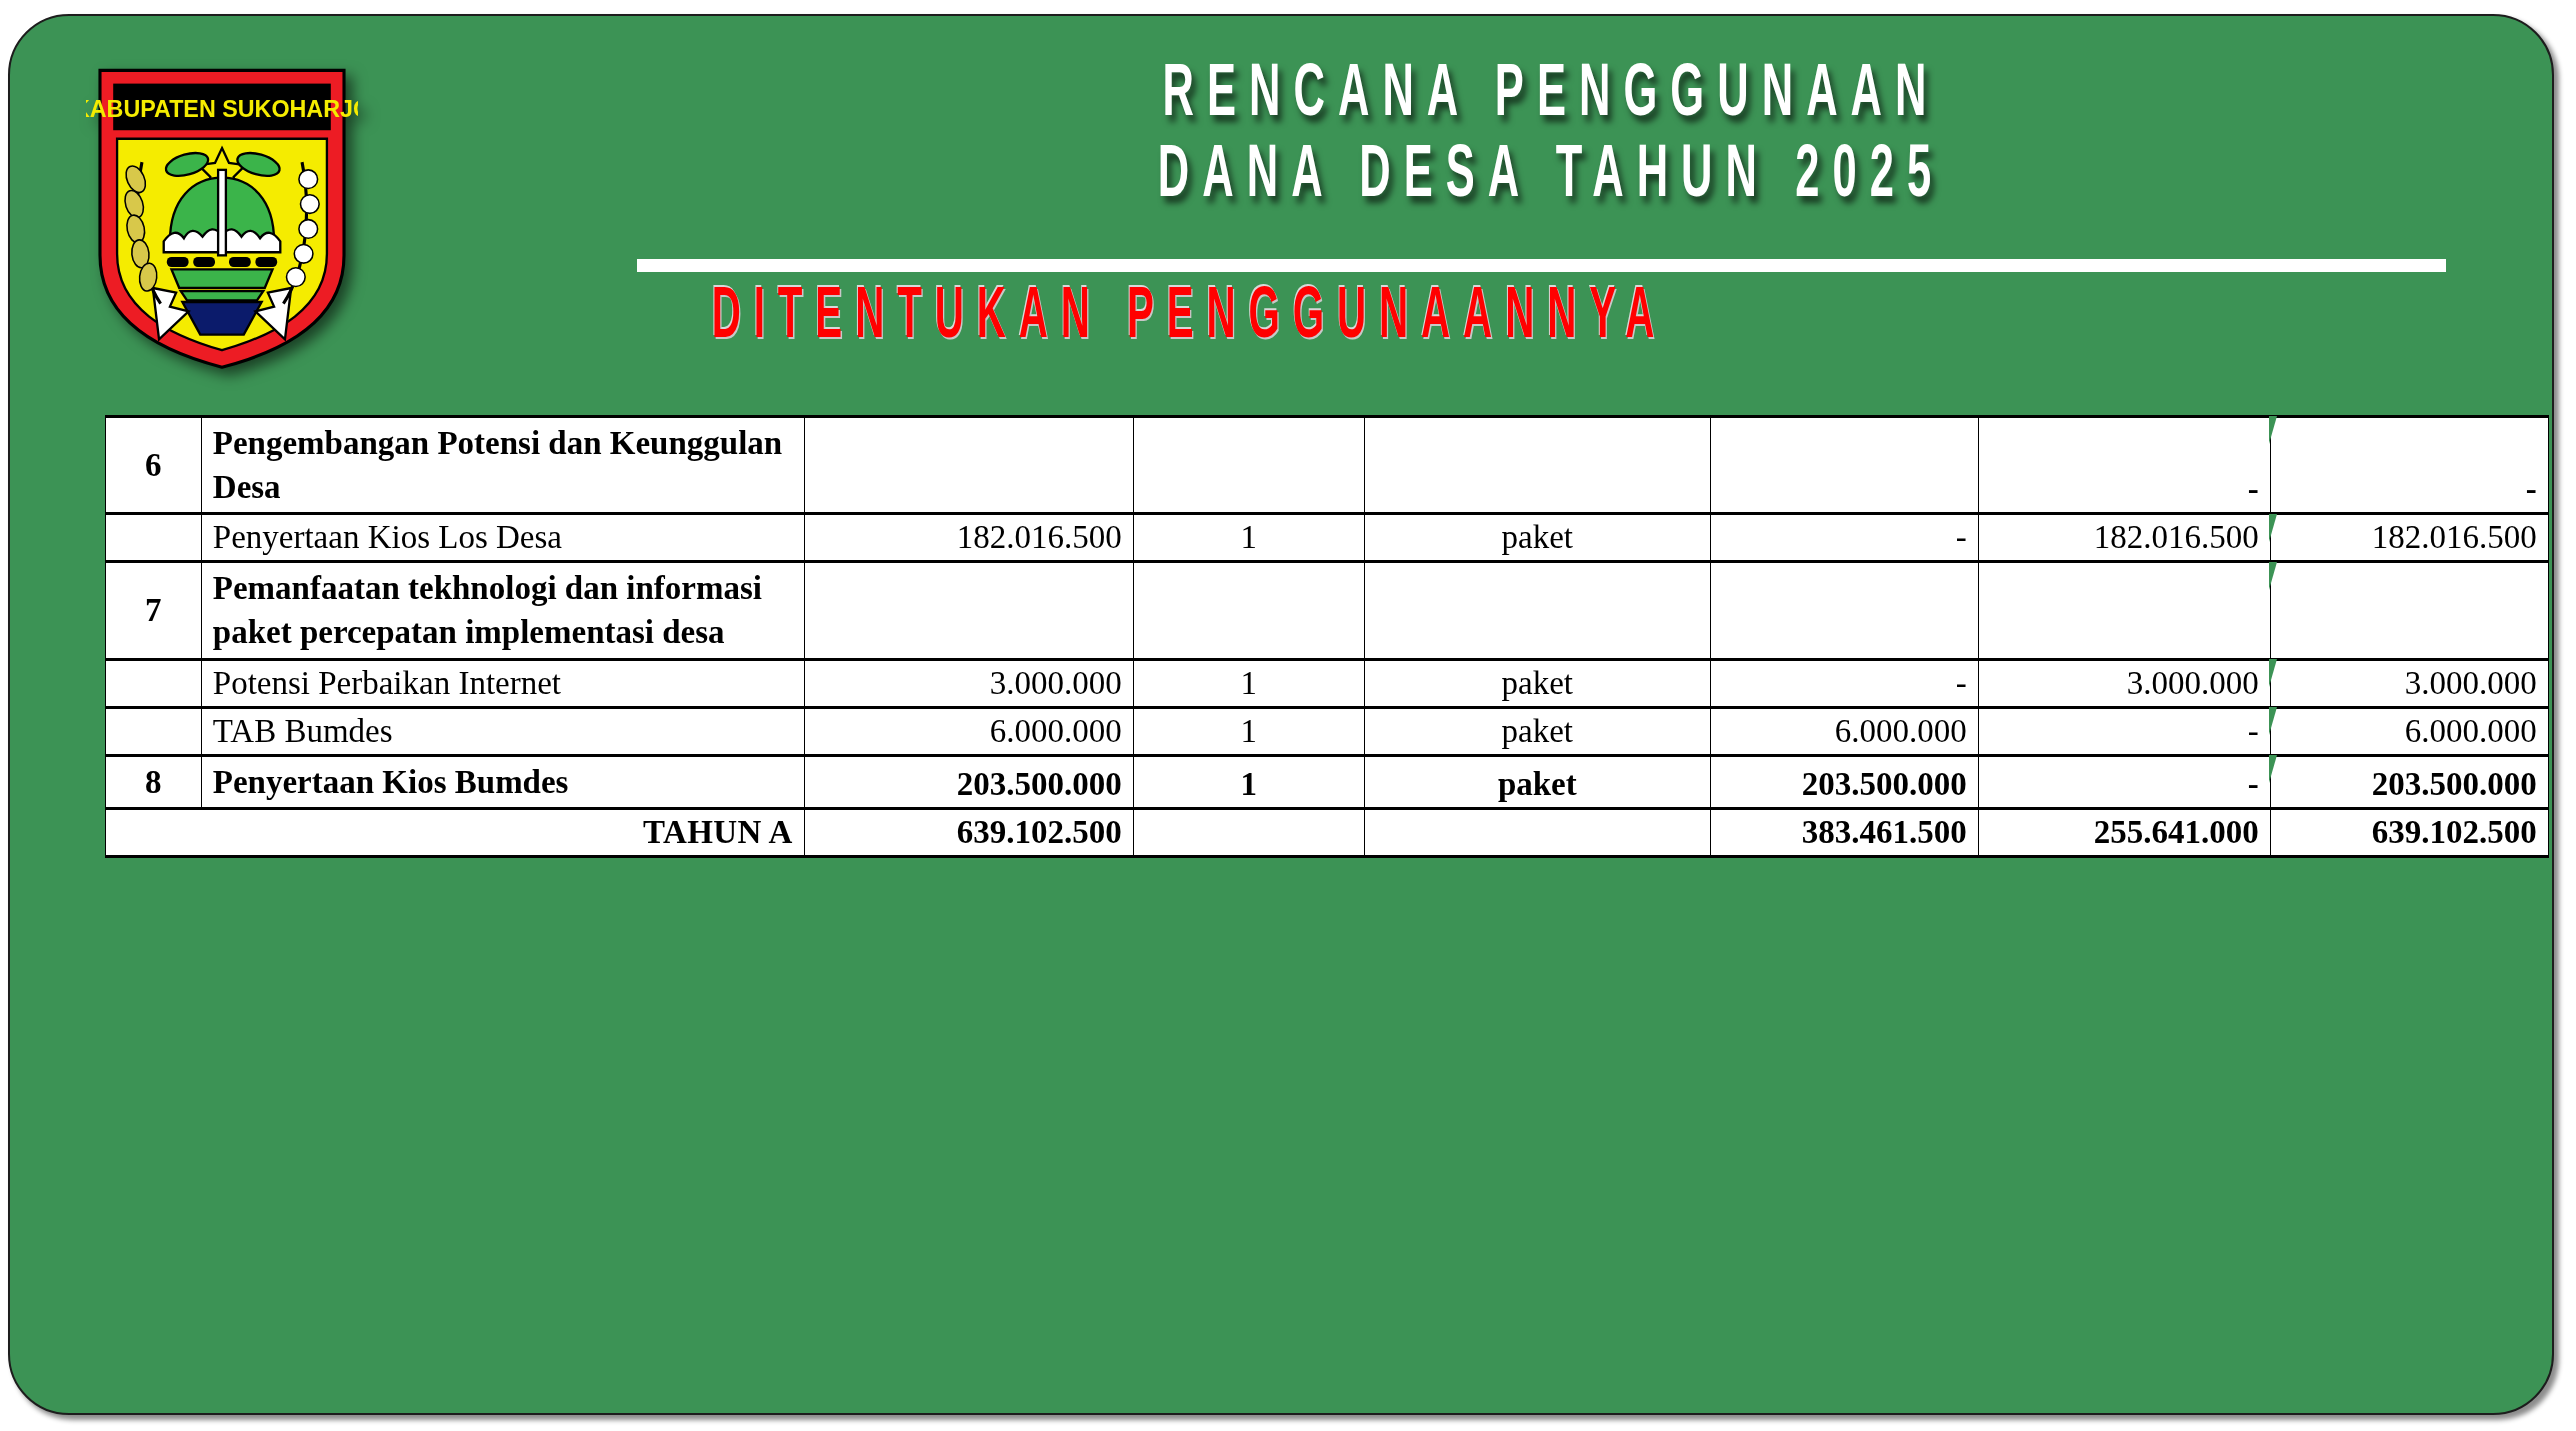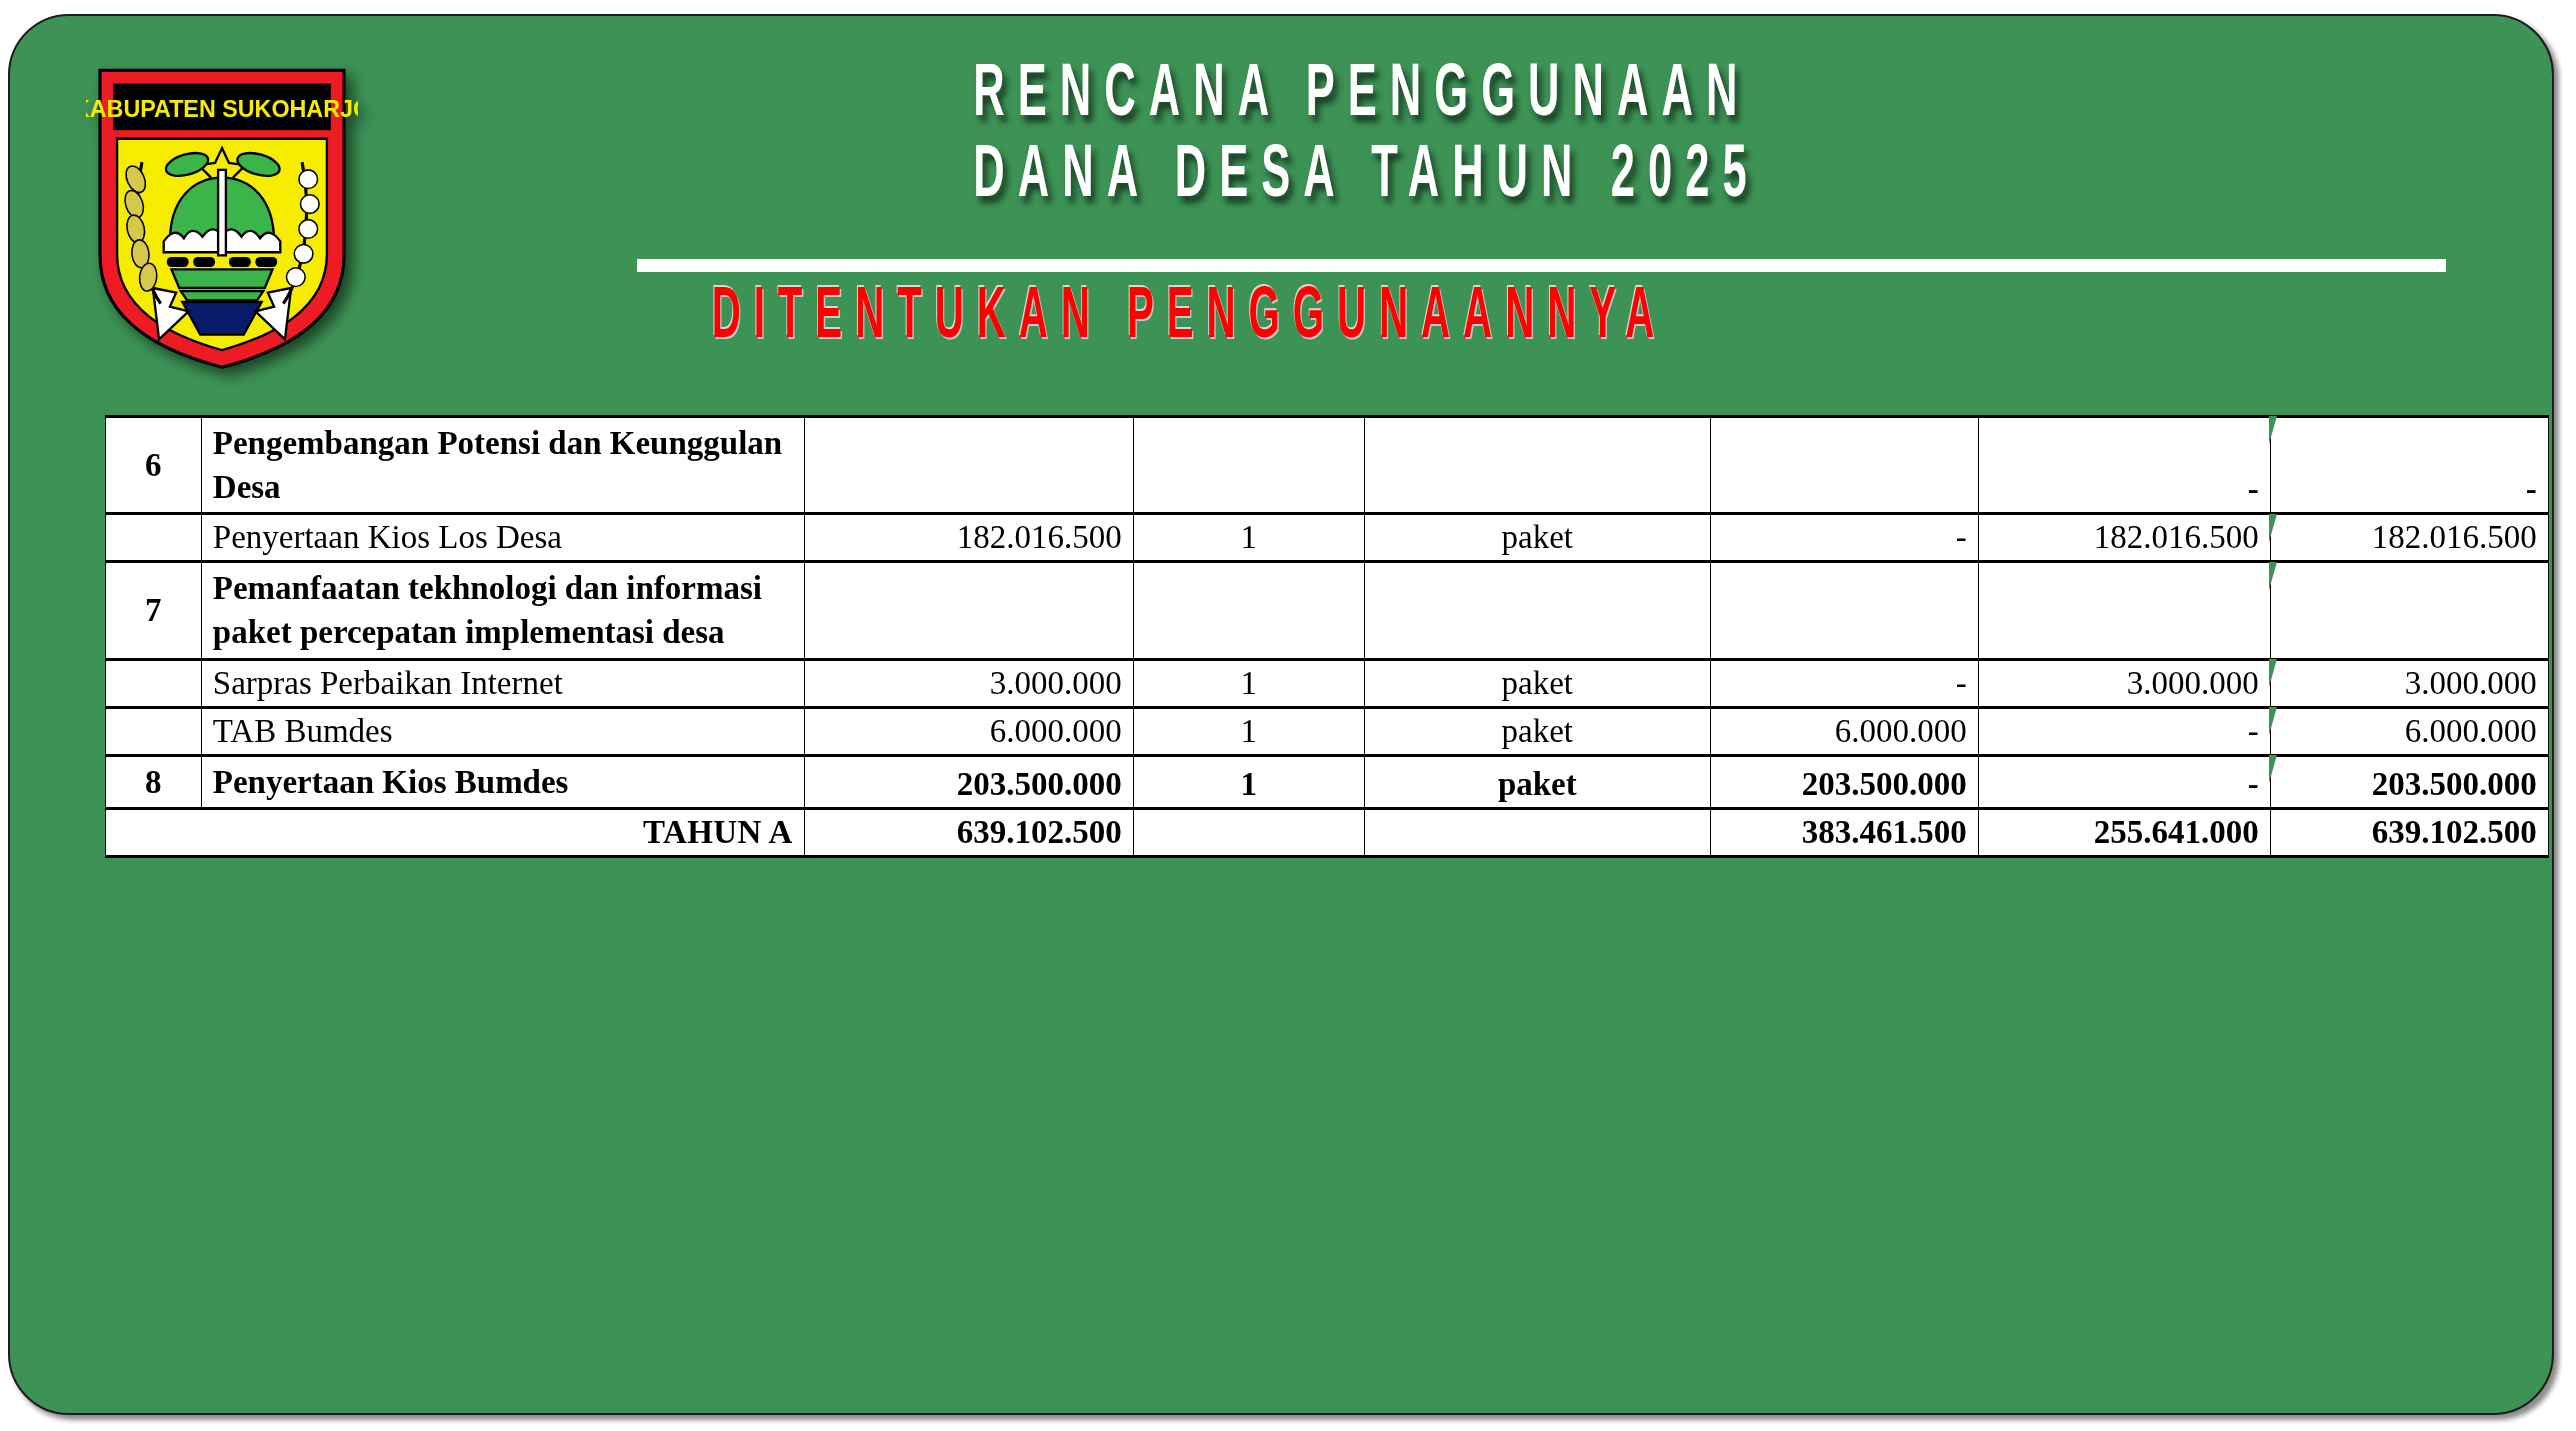--- a/index.html
+++ b/index.html
@@ -21,20 +21,21 @@
   #logo{
     position:absolute; left:76px; top:45px;
     width:272px; height:311px;
     filter:drop-shadow(7.8px 7.8px 7px rgba(0,0,0,.55));
   }
   #logo svg{display:block;width:100%;height:100%;}
 
   
   #title-block{
     position:absolute; left:545px; top:33px; width:1992px;
+    text-align:center;
   }
   .title-line{
     font-family:"Liberation Sans",sans-serif;
     font-weight:bold;
     color:#ffffff;
     font-size:75px;
     line-height:81px;
     letter-spacing:0.30em;
     white-space:nowrap;
     transform:scaleX(0.58);
@@ -207,21 +208,21 @@
             <td class="c-vol bold"></td>
             <td class="c-sat bold"></td>
             <td class="c-a bold"></td>
             <td class="c-b bold"></td>
             <td class="c-total bold">
               <span class="sliver"></span>
             </td>
           </tr>
           <tr class="thick">
             <td class="c-no"></td>
-            <td class="c-desc">Sarpras Perbaikan Internet</td>
+            <td class="c-desc">Potensi Perbaikan Internet</td>
             <td class="c-anggaran">3.000.000</td>
             <td class="c-vol">1</td>
             <td class="c-sat">paket</td>
             <td class="c-a">-</td>
             <td class="c-b">3.000.000</td>
             <td class="c-total">3.000.000<span class="sliver"></span></td>
           </tr>
           <tr class="thick">
             <td class="c-no"></td>
             <td class="c-desc">TAB Bumdes</td>

